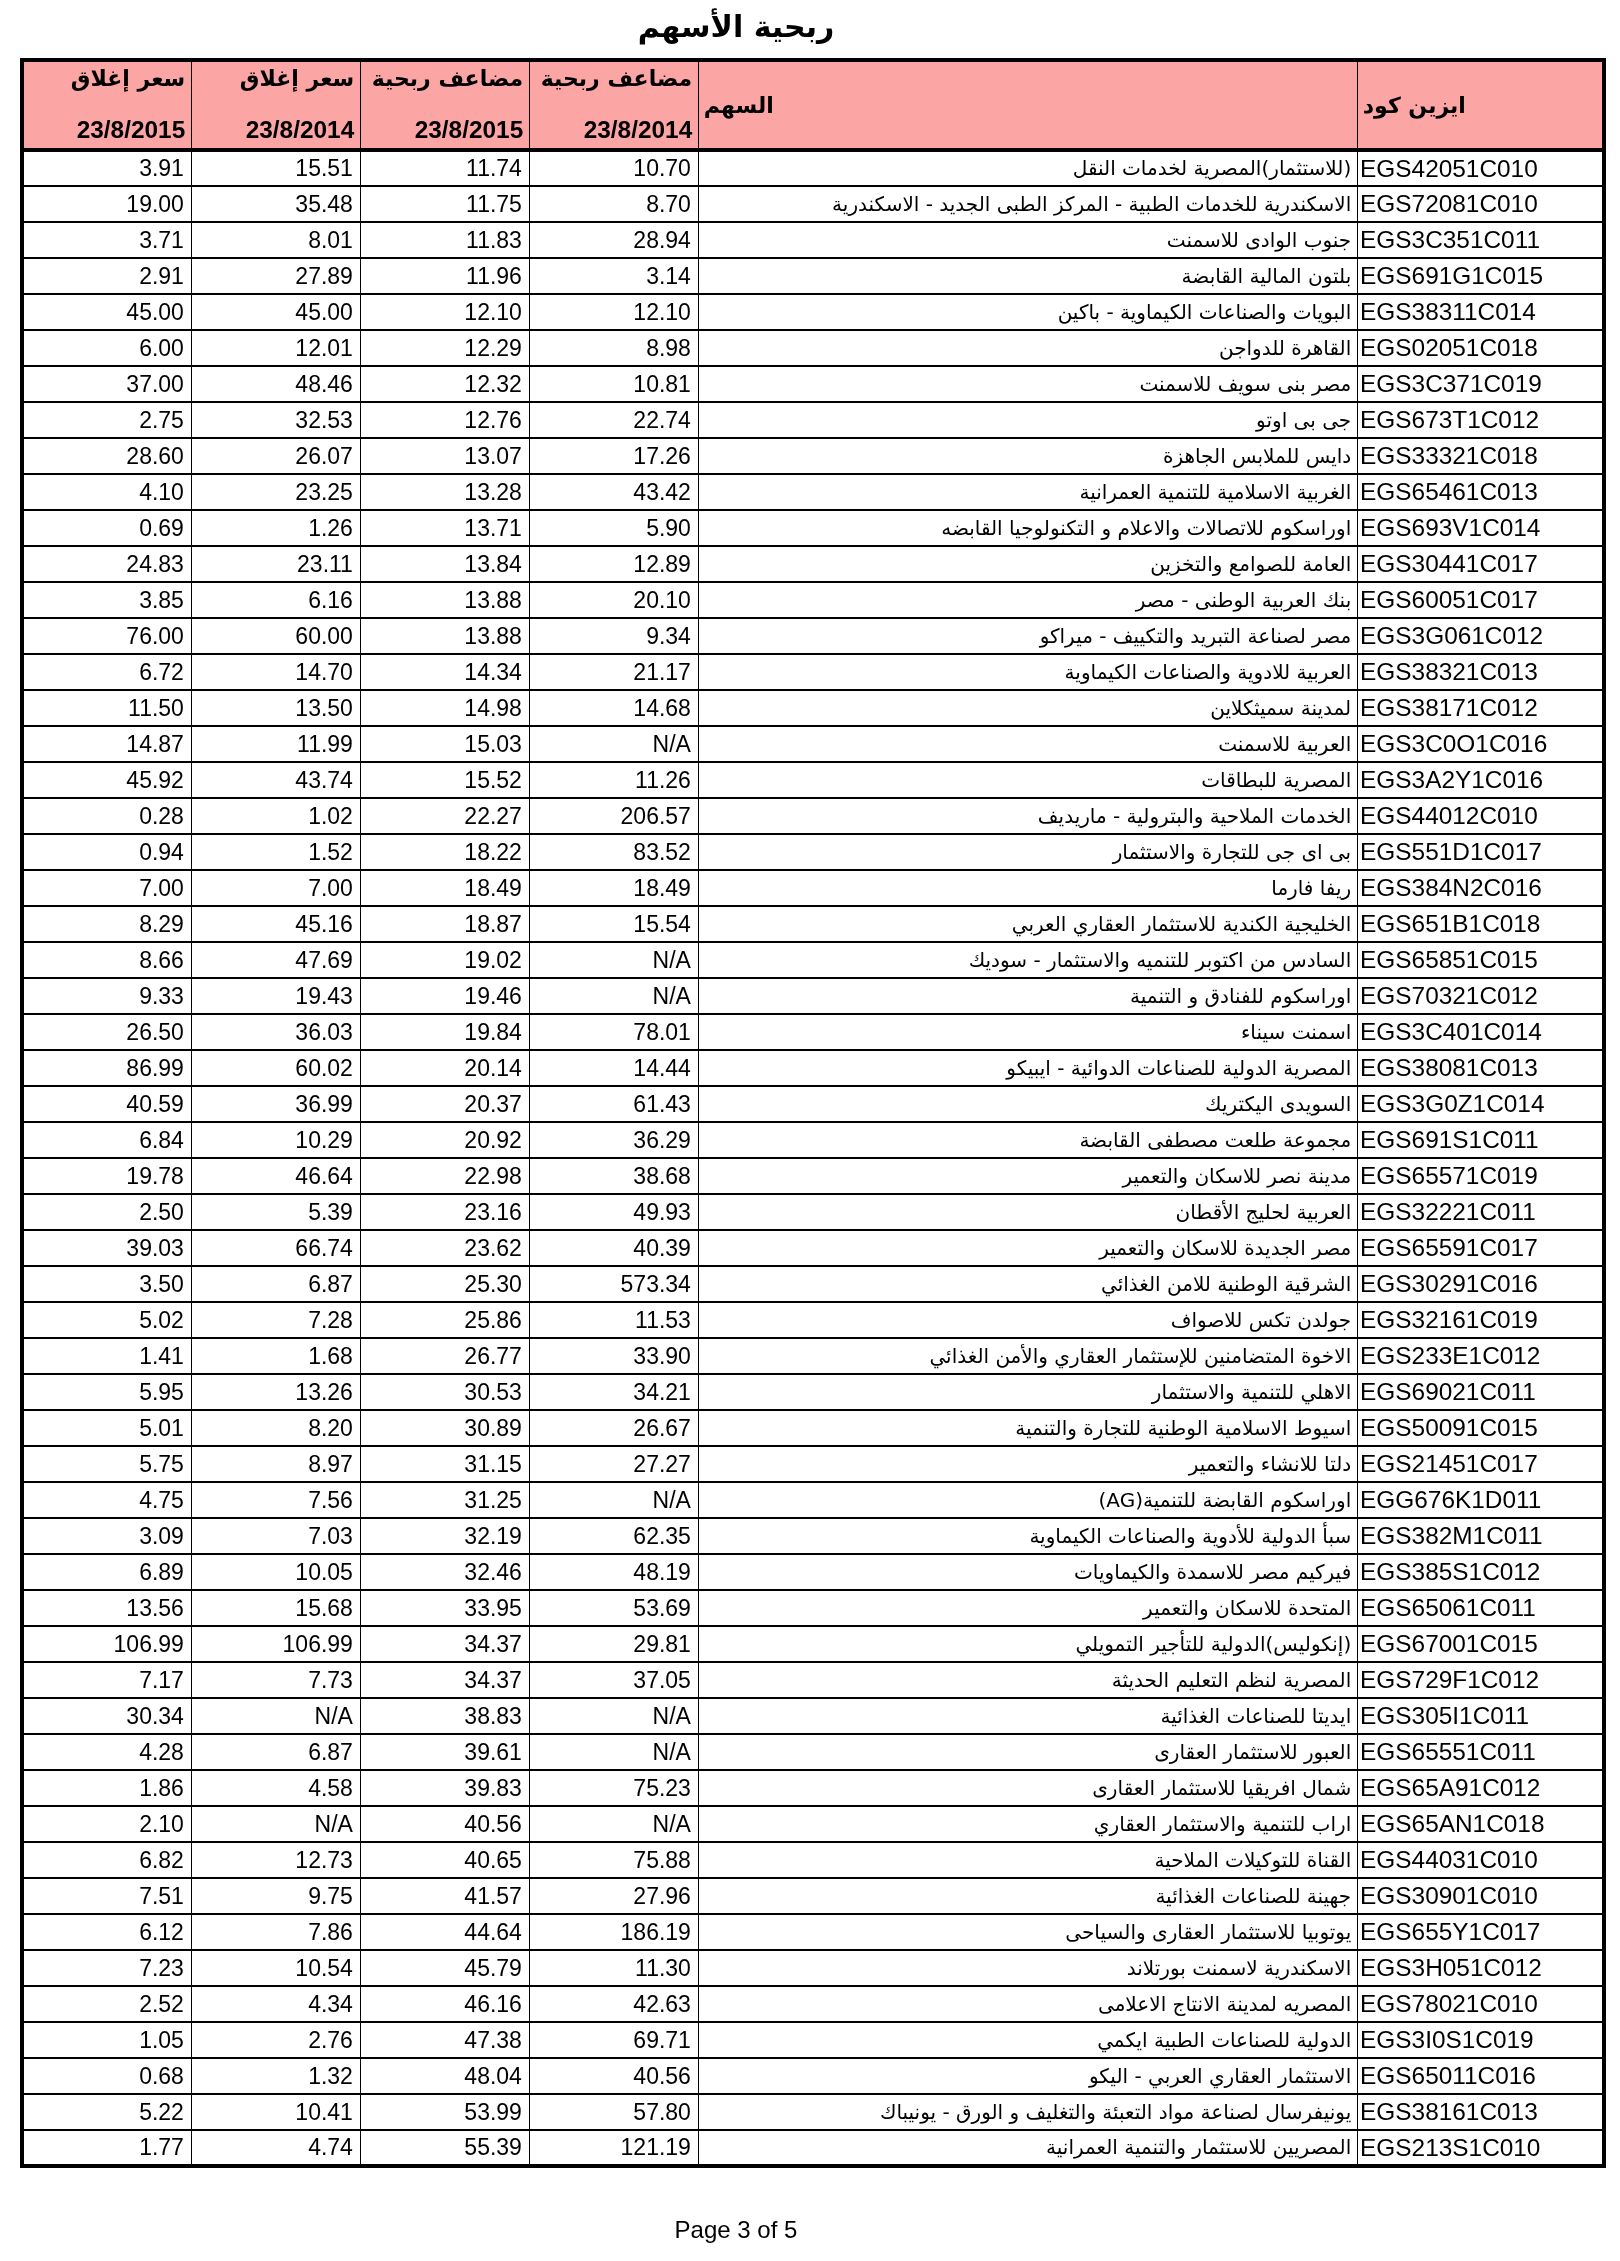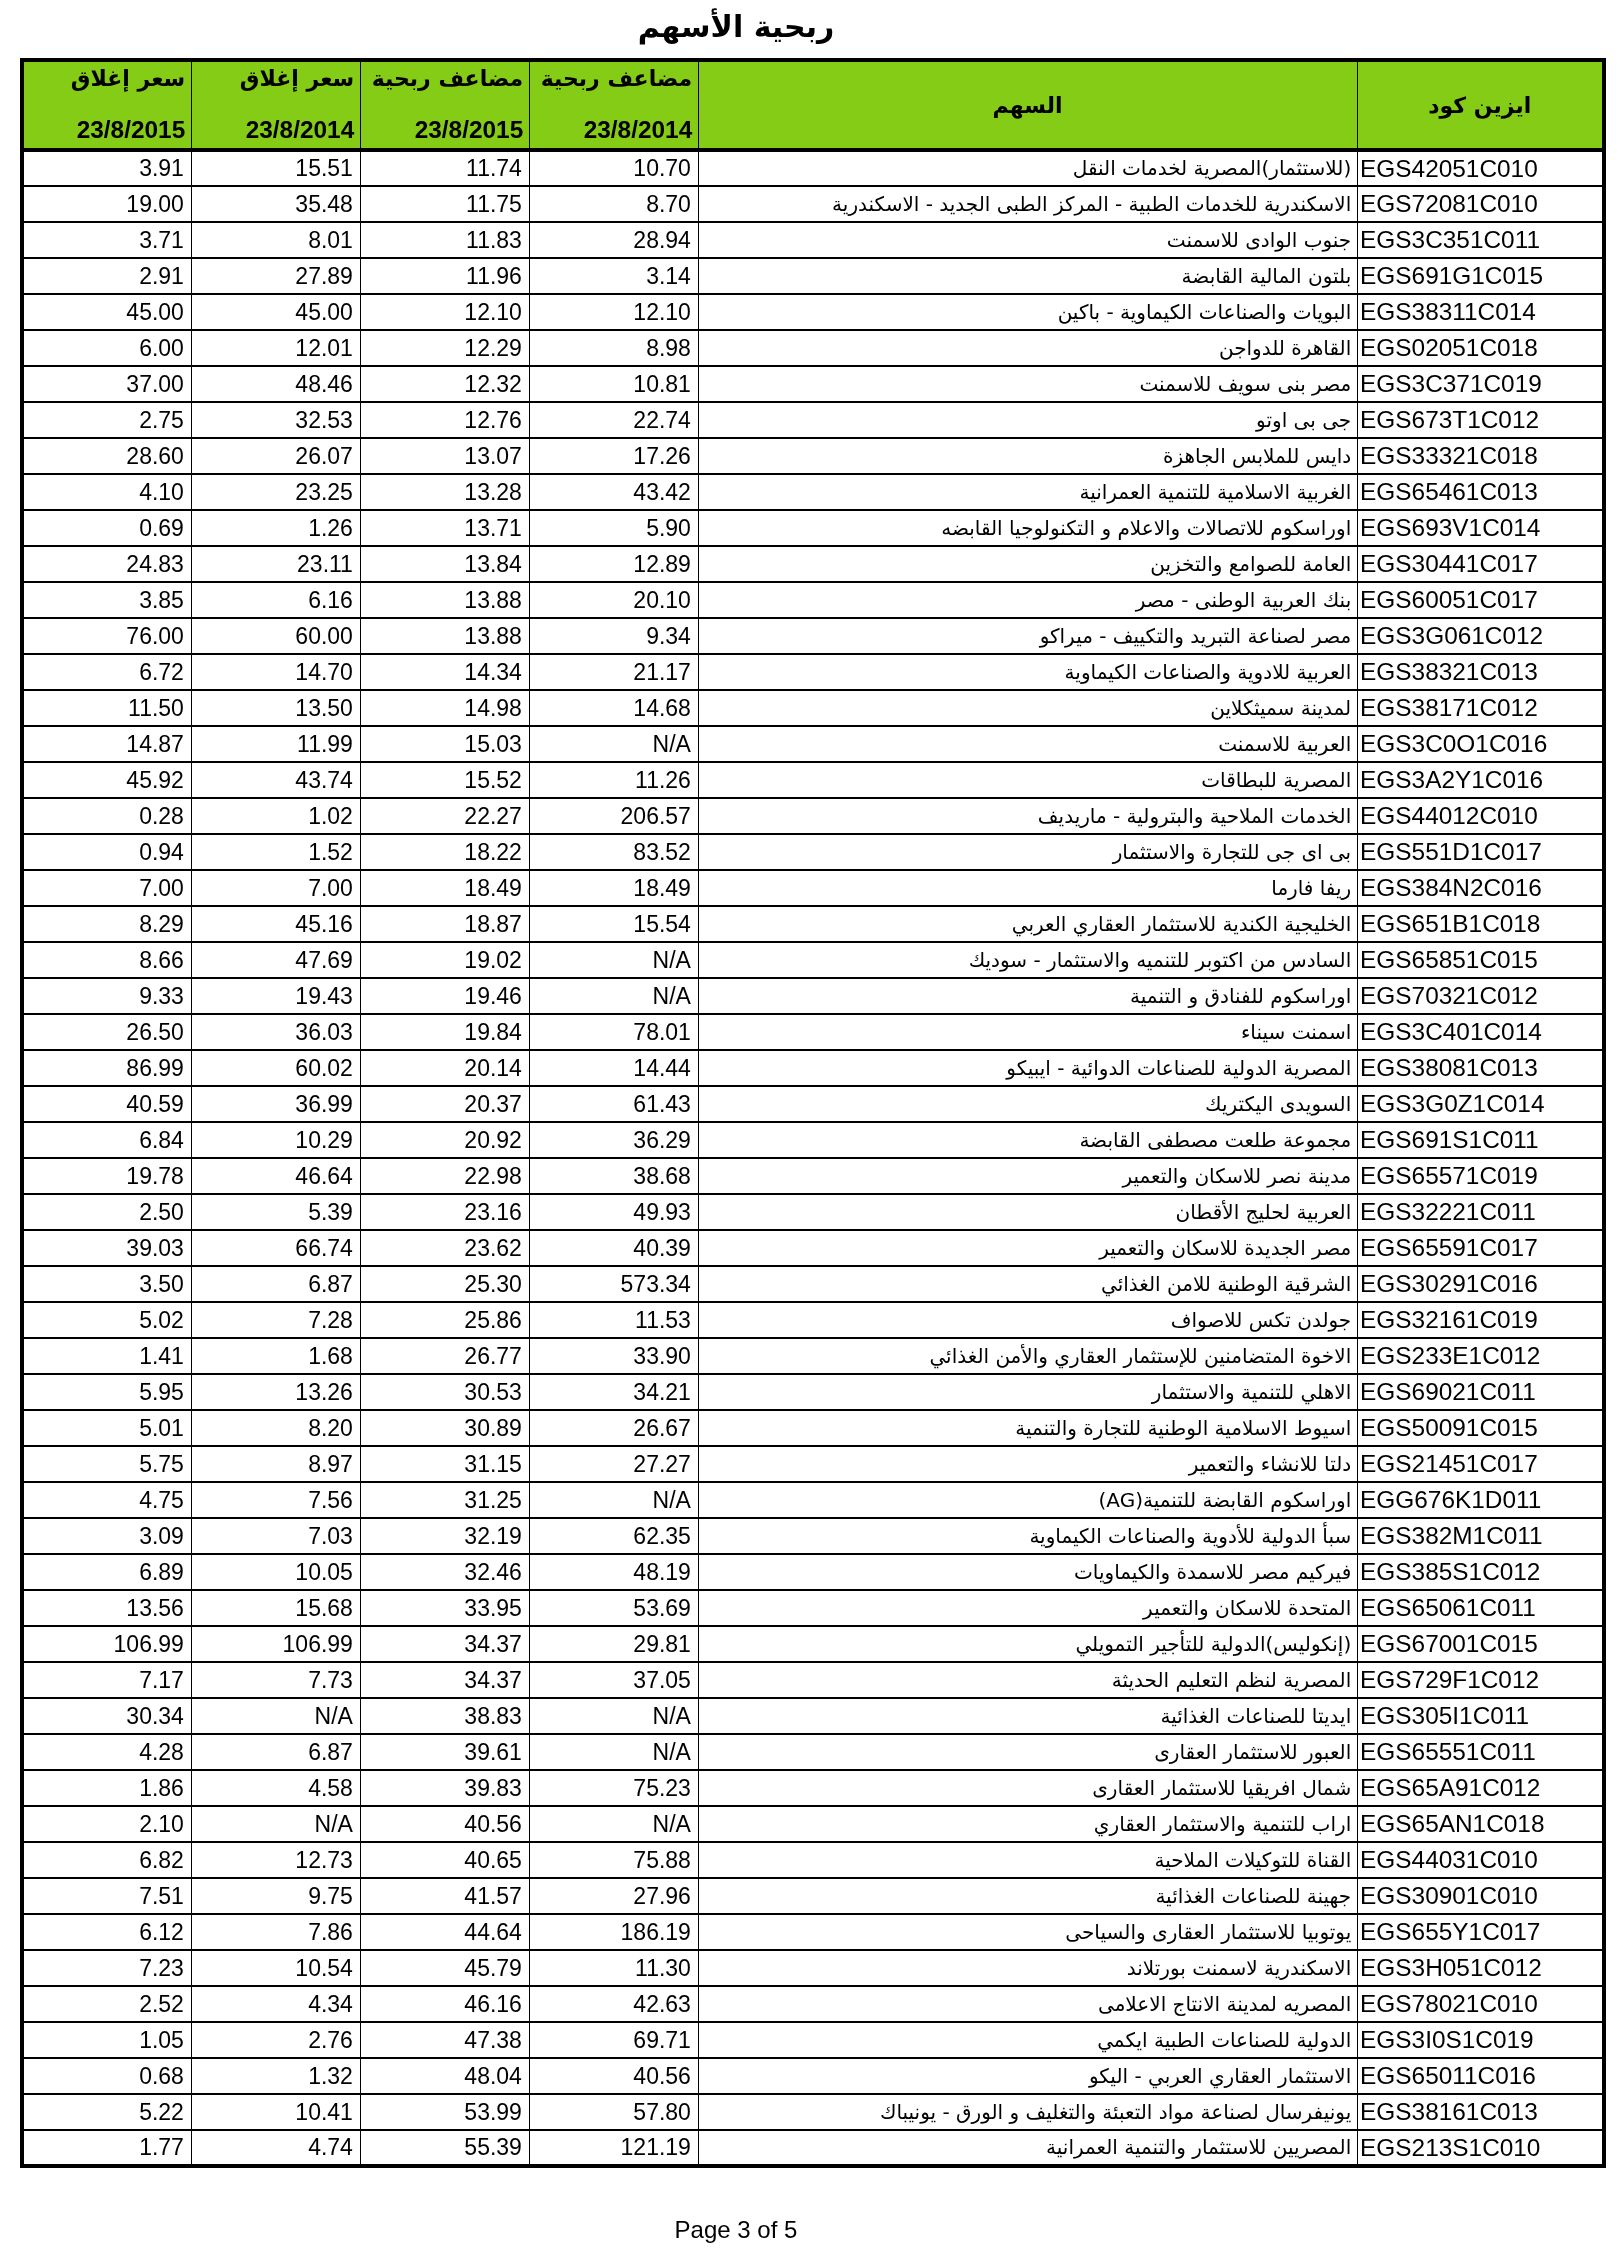--- a/index.html
+++ b/index.html
@@ -37,32 +37,32 @@
     border-left:1.3px solid #000;
     border-right:1.3px solid #000;
     border-top:2.6px solid #000;
     border-bottom:2.6px solid #000;
     vertical-align:middle;
     overflow:hidden;
   }
   thead th {
     height:78px;
     border-bottom:4px solid #000;
-    background:#84cc16;
+    background:#fca5a5;
     font-weight:bold;
     padding:4px 5.3px;
   }
   .th-inner {
     height:100%;
     display:flex;
     flex-direction:column;
     justify-content:space-between;
     align-items:flex-end;
   }
-  .th-inner.center { justify-content:center; align-items:center; }
+  .th-inner.center { justify-content:center; align-items:flex-start; }
   .th-ar {
     direction:rtl;
     font-family:"DejaVu Sans", sans-serif;
     font-size:22px;
     font-weight:bold;
     white-space:nowrap;
   }
   .th-date {
     font-family:"Liberation Sans", sans-serif;
     font-size:24.4px;

